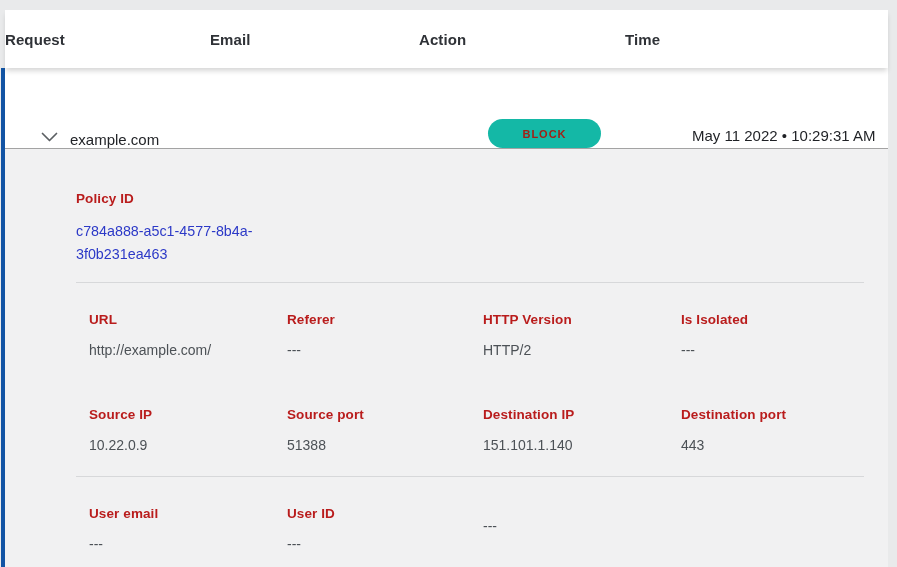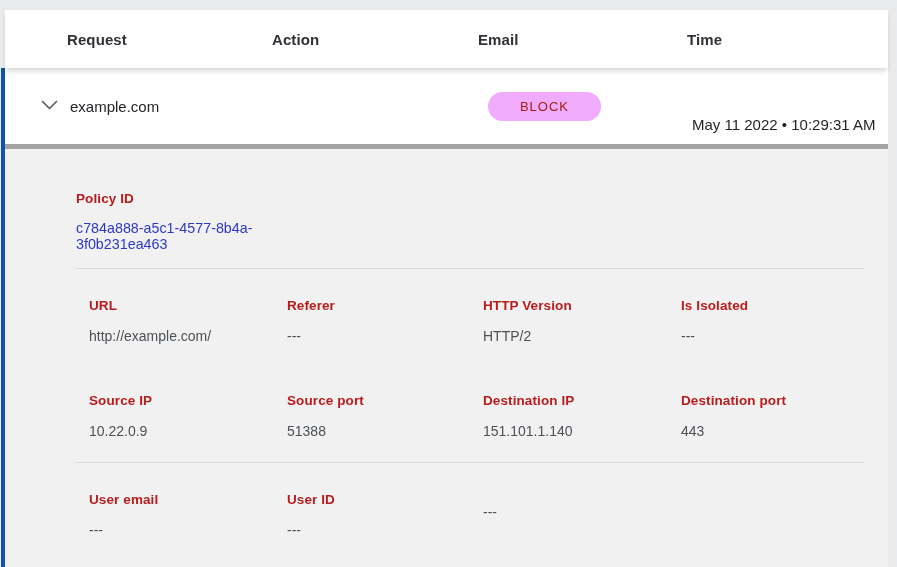--- a/index.html
+++ b/index.html
@@ -13,21 +13,20 @@
     position: relative;
     margin: 10px 9px 0 1px; 
   }
   
   .thead {
     margin-left: 4px;
     height: 58px;
     background: #ffffff;
     display: flex;
     align-items: center;
-    padding-left: 62px;
     position: relative;
     z-index: 2;
     box-shadow: 0 4px 5px -1px rgba(0,0,0,0.16);
   }
   .th {
     font-size: 15px;
     font-weight: 700;
     color: #2f3237;
     letter-spacing: .1px;
   }
@@ -39,22 +38,22 @@
   
   .row-group {
     border-left: 4px solid #1254a4;
     position: relative;
     z-index: 1;
   }
   .main-row {
     height: 81px;
     background: #ffffff;
     display: flex;
-    align-items: center;
-    border-bottom: 5px solid #a3a3a3;
+    align-items: flex-end;
+    border-bottom: 1px solid #a3a3a3;
     cursor: pointer;
   }
   .cell-expander {
     width: 65px;
     padding-left: 34px;
     display: flex;
     align-items: center;
   }
   .expand-btn {
     background: none; border: none; padding: 2px;
@@ -65,24 +64,24 @@
   .cell-action  { width: 204px; padding-left: 5px; }
   .cell-time    { flex: 1; padding-left: 5px; padding-right: 12px;
                   font-size: 15px; line-height: 24px; color: #1f2125; margin-top: 38px; }
   .badge {
     display: inline-flex;
     align-items: center;
     justify-content: center;
     width: 113px;
     height: 29px;
     border-radius: 15px;
-    background: #f0abfc;
+    background: #14b8a6;
     color: #a32015;
-    font-size: 13px;
-    font-weight: 400;
+    font-size: 11px;
+    font-weight: 700;
     letter-spacing: 1px;
   }
 
   
   .detail-panel {
     background: #f1f1f2;
     padding: 41px 24px 80px 71px;
     min-height: 500px;
   }
   .field-label {
@@ -96,21 +95,21 @@
     margin-top: 11px;
     font-size: 14px;
     color: #4c5156;
     line-height: 20px;
   }
   .policy-link {
     display: block;
     margin-top: 12px;
     width: 200px;
     font-size: 14.3px;
-    line-height: 16px;
+    line-height: 23px;
     color: #2c39c7;
     text-decoration: none;
     word-wrap: break-word;
   }
   .divider {
     height: 1px;
     background: #d7d8da;
     margin-right: 0;
   }
   .divider.d1 { margin-top: 16px; }
@@ -123,22 +122,22 @@
   }
   .fields-row.r2 { margin-top: 46px; }
 </style>
 </head>
 <body>
 
 <div class="card">
 
   <div class="thead">
     <div class="th c1">Request</div>
+    <div class="th c2">Email</div>
     <div class="th c3">Action</div>
-    <div class="th c2">Email</div>
     <div class="th c4">Time</div>
   </div>
 
   <div class="row-group">
 
     <div class="main-row">
       <div class="cell-expander">
         <button class="expand-btn">
           <span>
             <svg width="17" height="11" viewBox="0 0 17 11">

